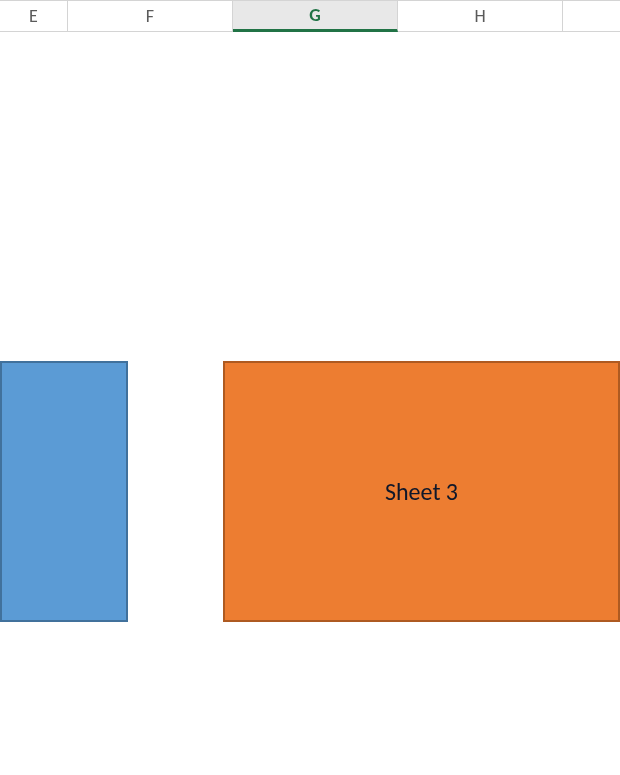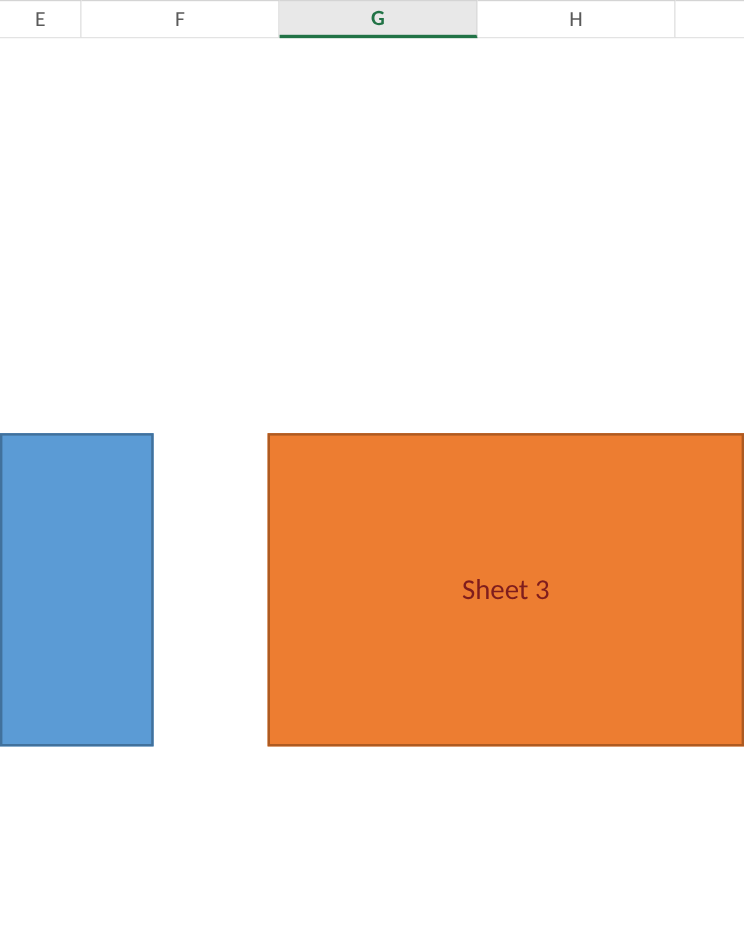--- a/index.html
+++ b/index.html
@@ -69,21 +69,21 @@
       width: 397px;
       height: 261px;
       background: #ed7d31;
       border: 2px solid #ae5a21;
       display: flex;
       align-items: center;
       justify-content: center;
     }
     
     .shape-label {
-      color: #7f1d1d;
+      color: #0f172a;
       font-size: 24px;
       font-family: Calibri, Arial, sans-serif;
     }
   </style>
 </head>
 <body>
 
 <div class="column-headers">
   <div class="col-header col-e">E</div>
   <div class="col-header col-f">F</div>

